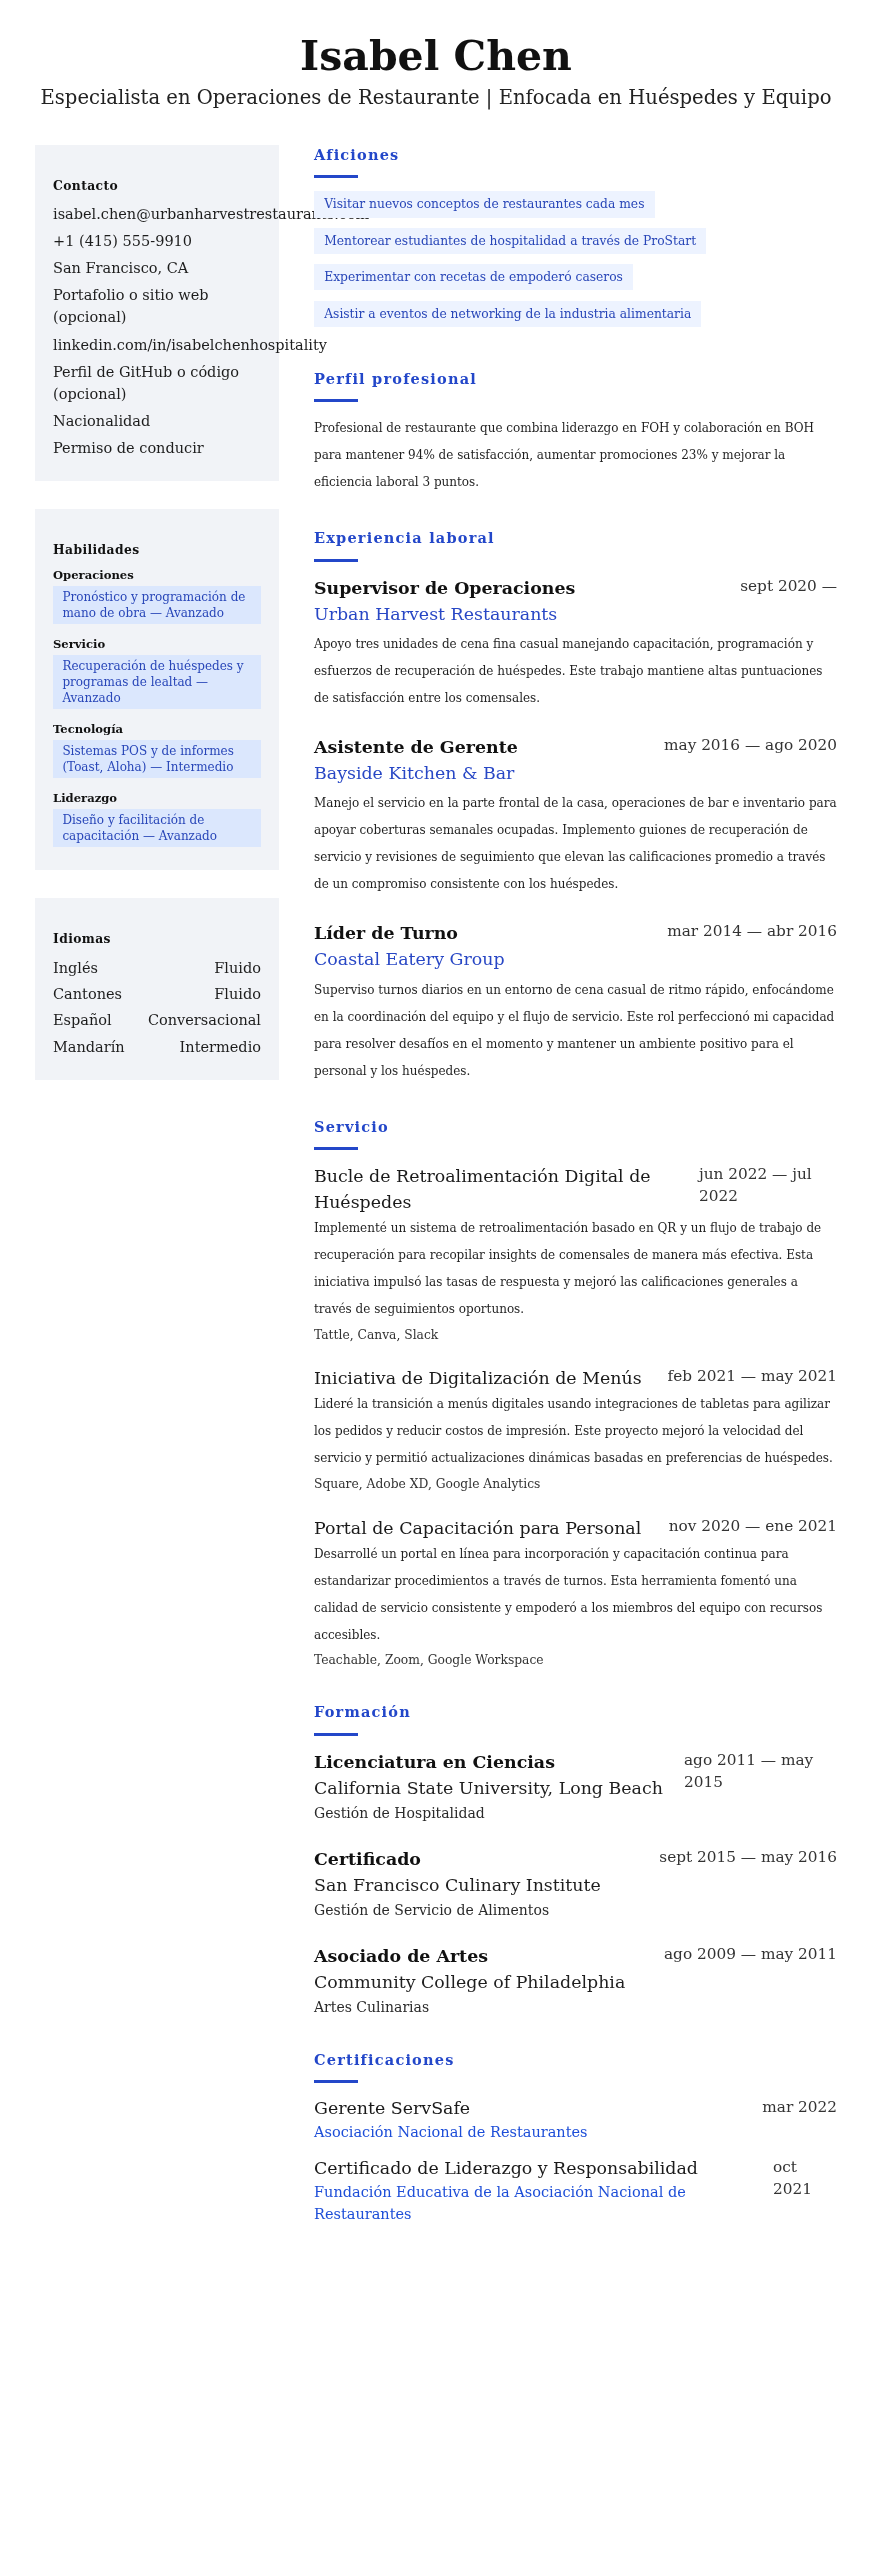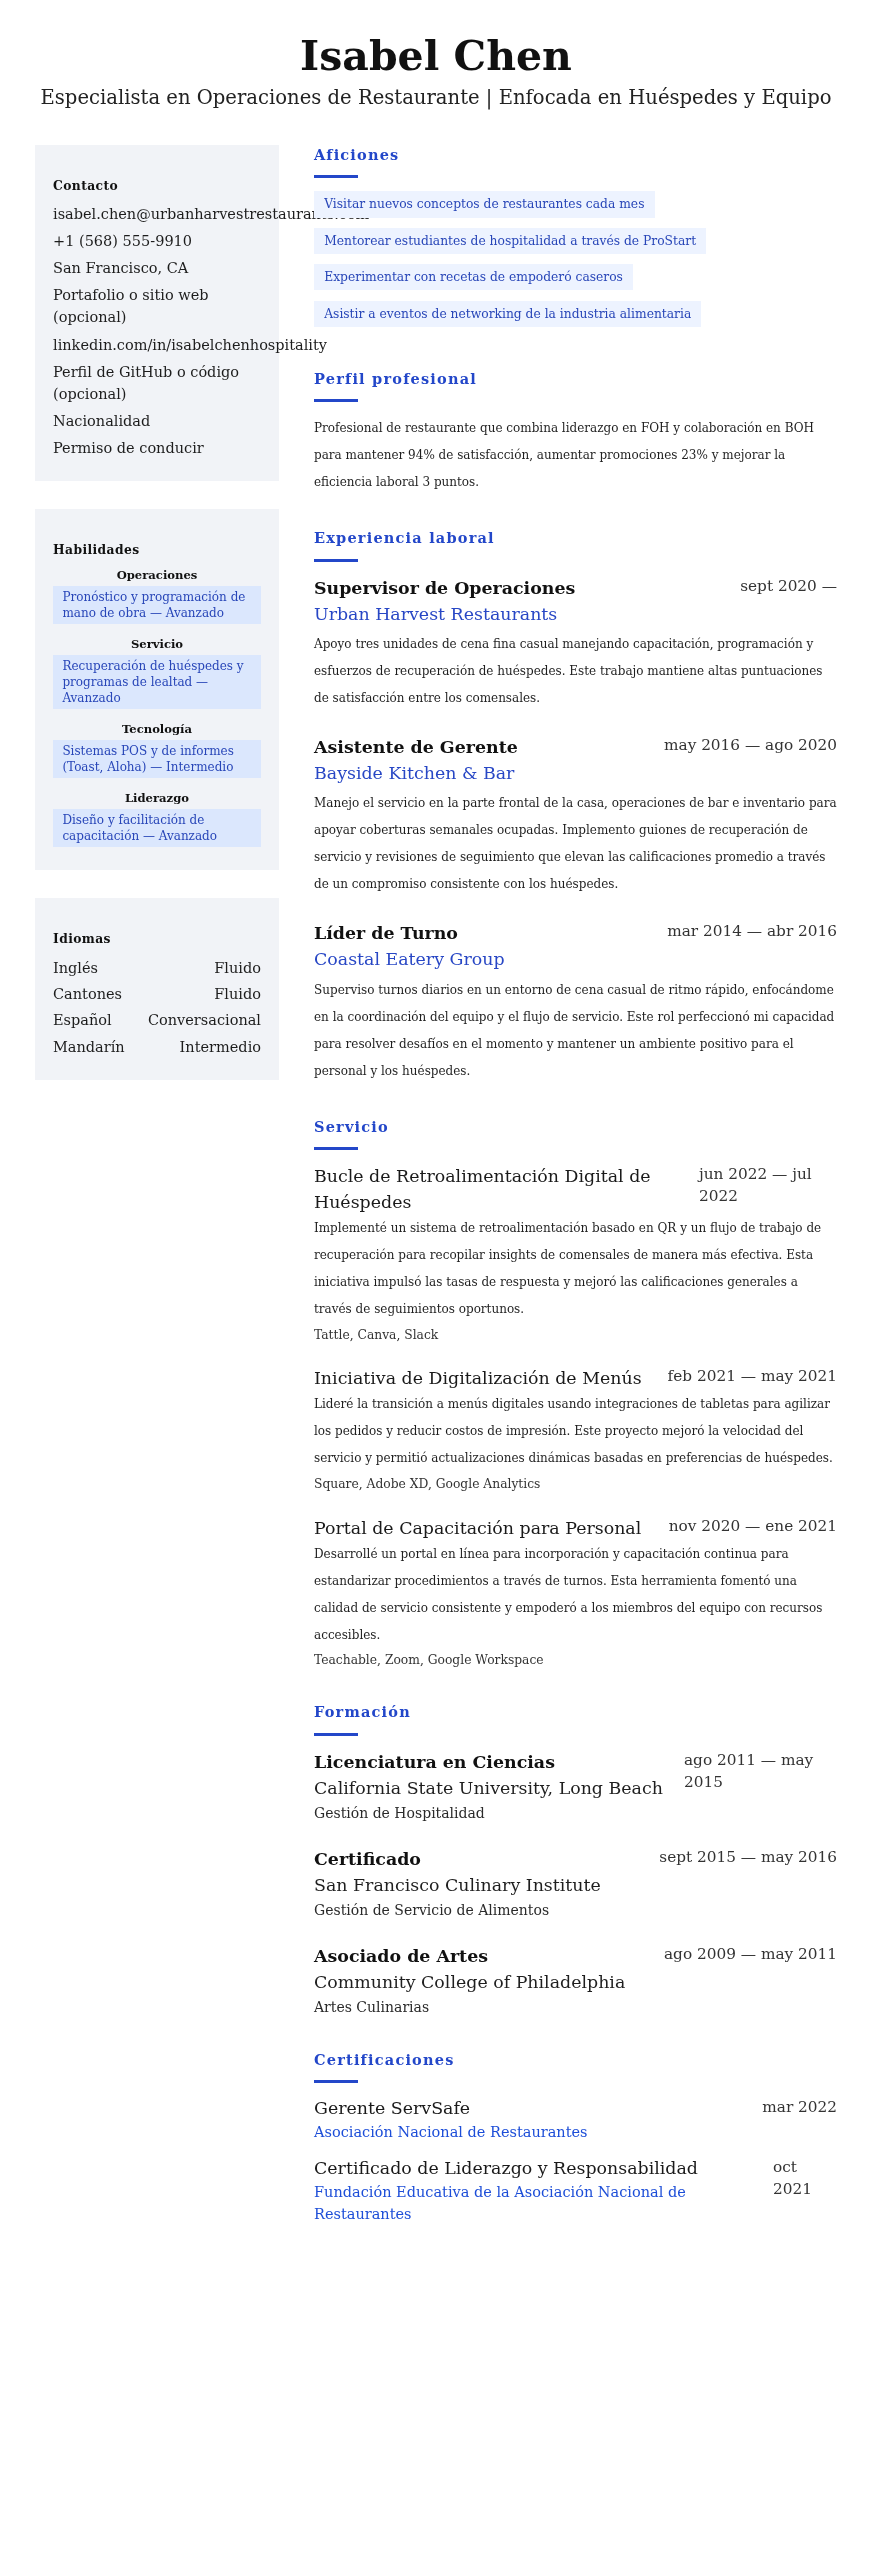--- a/index.html
+++ b/index.html
@@ -13,21 +13,21 @@
 
   .layout { display: flex; padding: 0 35px; gap: 35px; }
   .sidebar { width: 244px; flex: none; }
   .main { width: 523px; flex: none; }
 
   .sbox { background: #f1f3f7; padding: 16px 18px 17.4px 18px; margin-bottom: 28px; }
   .sbox h3 { font-size: 12.3px; font-weight: bold; color: #111; letter-spacing: 0.4px; margin-bottom: 10.2px; margin-top: 17px; }
   .contact-item { font-size: 14.5px; line-height: 22px; color: #1d1d1d; margin-bottom: 5.1px; white-space: normal; }
   .contact-item.nowrap { white-space: nowrap; overflow: visible; }
 
-  .skill-cat { font-size: 11.6px; font-weight: bold; color: #111; margin-top: 8.7px; margin-bottom: 4.4px; text-align: center; }
+  .skill-cat { font-size: 11.6px; font-weight: bold; color: #111; margin-top: 8.7px; margin-bottom: 4.4px; }
   .skill-pill { background: #dbe7fd; color: #2846b8; font-size: 12px; line-height: 16px; padding: 2.9px 9.4px; margin-bottom: 13px; }
 
   .lang-row { display: flex; justify-content: space-between; font-size: 14.5px; line-height: 22px; color: #1d1d1d; margin-bottom: 4.4px; }
 
   .section { margin-bottom: 32px; }
   .sec-title { font-size: 14.5px; font-weight: bold; color: #2347c9; letter-spacing: 1.2px; line-height: 20.3px; }
   .sec-rule { width: 44px; height: 2.9px; background: #2347c9; margin-top: 10.2px; margin-bottom: 13px; }
 
   .hobby { display: inline-block; background: #edf3ff; color: #2846b8; font-size: 12.3px; line-height: 16px; padding: 5.1px 10.2px; margin-bottom: 10.2px; }
   .hobby-wrap { display: flex; flex-direction: column; align-items: flex-start; }
@@ -62,21 +62,21 @@
   <header>
     <h1 class="name">Isabel Chen</h1>
     <div class="title">Especialista en Operaciones de Restaurante | Enfocada en Huéspedes y Equipo</div>
   </header>
 
   <div class="layout">
     <aside class="sidebar">
       <div class="sbox">
         <h3>Contacto</h3>
         <div class="contact-item nowrap">isabel.chen@urbanharvestrestaurants.com</div>
-        <div class="contact-item">+1 (568) 555-9910</div>
+        <div class="contact-item">+1 (415) 555-9910</div>
         <div class="contact-item">San Francisco, CA</div>
         <div class="contact-item">Portafolio o sitio web (opcional)</div>
         <div class="contact-item nowrap">linkedin.com/in/isabelchenhospitality</div>
         <div class="contact-item">Perfil de GitHub o código (opcional)</div>
         <div class="contact-item">Nacionalidad</div>
         <div class="contact-item">Permiso de conducir</div>
       </div>
 
       <div class="sbox">
         <h3>Habilidades</h3>

